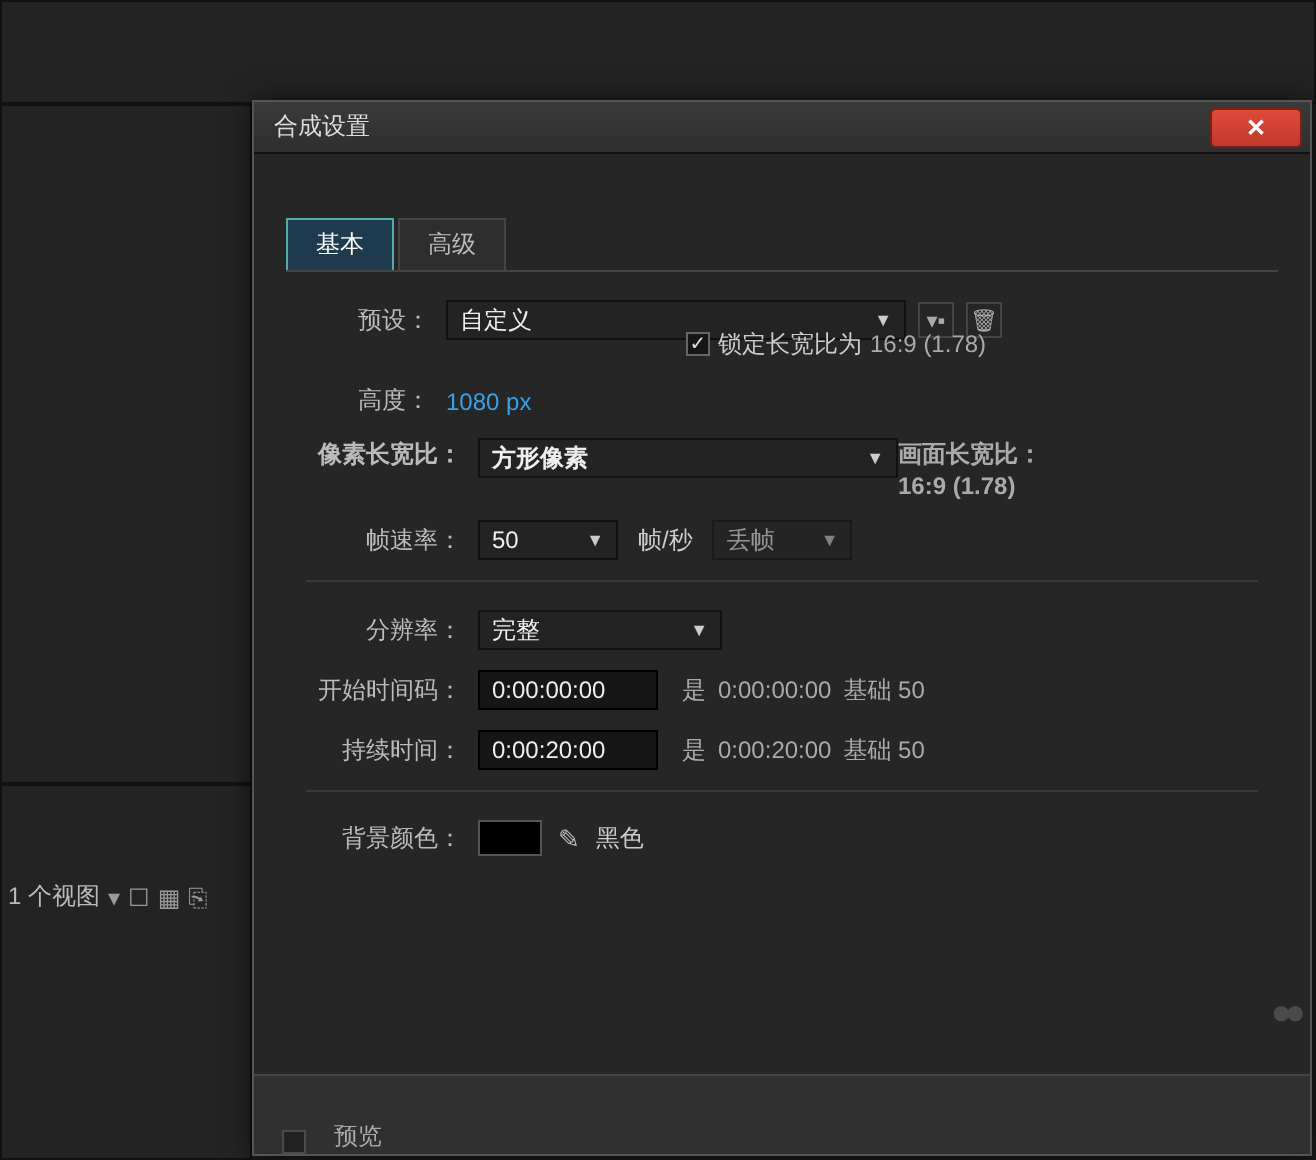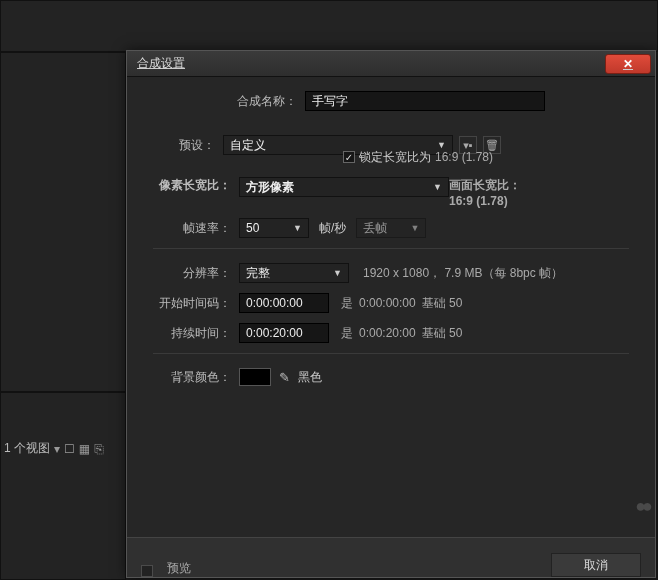--- a/index.html
+++ b/index.html
@@ -9,21 +9,21 @@
   .bg-mid { left:0; top:52px; width:126px; height:340px; background:#232323; }
   .bg-bottom-strip { left:0; top:392px; width:126px; height:188px; background:#232323; }
   .view-dropdown { position:absolute; left:4px; top:402px; font-size:12px; color:#bbb; display:flex; align-items:center; gap:4px;margin-top:38px;}
   .view-dropdown span.icon { color:#999; }
   .dialog {
     position: absolute; left: 126px; top: 50px; width: 530px; height: 528px;
     background: #262626; border: 1px solid #555; box-shadow: 0 0 12px rgba(0,0,0,.6);
   }
   .titlebar {
     height: 26px; background: linear-gradient(#3a3a3a,#2e2e2e); border-bottom:1px solid #111;
-    display:flex; align-items:center; padding:0 4px 0 10px; justify-content:space-between;text-decoration:underline;
+    display:flex; align-items:center; padding:0 4px 0 10px; justify-content:space-between;
   }
   .titlebar .title { color:#ddd; font-size:12px; }
   .close-btn {
     width:46px; height:20px; background: linear-gradient(#e04b3a,#c0392b);
     border:1px solid #7a1f15; border-radius:3px; display:flex; align-items:center; justify-content:center;
     color:#fff; font-weight:bold; font-size:12px;
   }
   .content { padding: 14px 16px 0 16px; color:#ccc; }
   .row { display:flex; align-items:center; margin-bottom:10px; }
   .label { min-width:70px; text-align:right; padding-right:8px; color:#bbb; font-size:12px;}
@@ -90,45 +90,49 @@
 
   <div class="titlebar">
     <span class="title">合成设置</span>
     <div class="close-btn">
       <span>✕</span>
     </div>
   </div>
 
   <div class="content">
 
-    <div class="row" style="justify-content:center;">
-      <span class="label" style="min-width:auto;">合成名称：</span>
-      <input class="text-input name-input" value="手写字" style="">
+
+    <div class="tabs">
+      <div class="tab active">基本</div>
+      <div class="tab">高级</div>
     </div>
-
 
     <div class="panel">
 
       <div class="row">
         <span class="label">预设：</span>
         <div class="select" style="width:230px;">
           <span>自定义</span>
           <span class="tri">▼</span>
         </div>
         <div class="small-icon">▾▪</div>
         <div class="small-icon">🗑</div>
       </div>
 
 
       <div class="row" style="margin-top:-28px; margin-bottom:0; margin-left:190px; height:40px; align-items:center;">
         <span class="checkbox">✓</span>
         <span>锁定长宽比为</span>
         <span style="margin-left:4px;" class="muted">16:9 (1.78)</span>
       </div>
 
+      <div class="row">
+        <span class="label">高度：</span>
+        <span class="blue-val">1080 px</span>
+      </div>
 
       <div class="row" style="align-items:flex-start;font-weight:bold;">
         <span class="label-wide">像素长宽比：</span>
         <div class="select" style="width:210px;">
           <span>方形像素</span>
           <span class="tri">▼</span>
         </div>
         <div style="">
           <div class="muted">画面长宽比：</div>
           <div class="muted">16:9 (1.78)</div>
@@ -144,25 +148,24 @@
         <span style="margin:0 10px;">帧/秒</span>
         <div class="select" style="width:70px; opacity:.55;">
           <span>丢帧</span>
           <span class="tri">▼</span>
         </div>
       </div>
 
       <div class="subsection">
         <div class="row">
           <span class="label-wide">分辨率：</span>
-          <div class="select" style="width:110px;">
+          <div class="select" style="width:122px;">
             <span>完整</span>
             <span class="tri">▼</span>
           </div>
-          <span class="muted" style="margin-left:14px;">1920 x 1080， 7.9 MB（每 8bpc 帧）</span>
         </div>
 
         <div class="row">
           <span class="label-wide">开始时间码：</span>
           <input class="text-input" style="width: 90px;" value="0:00:00:00">
           <div class="inline-gap muted" style="margin-left:12px;">
             <span>是</span>
             <span>0:00:00:00</span>
             <span>基础 50</span>
           </div>
@@ -190,16 +193,15 @@
 
     </div>
   </div>
 
   <div class="watermark">●●</div>
 
   <div class="footer">
     <span class="checkbox disabled-chk"></span>
     <span class="muted">预览</span>
     <div class="spacer"></div>
-    <div class="btn btn-cancel">取消</div>
   </div>
 
 </div>
 
 </body></html>

